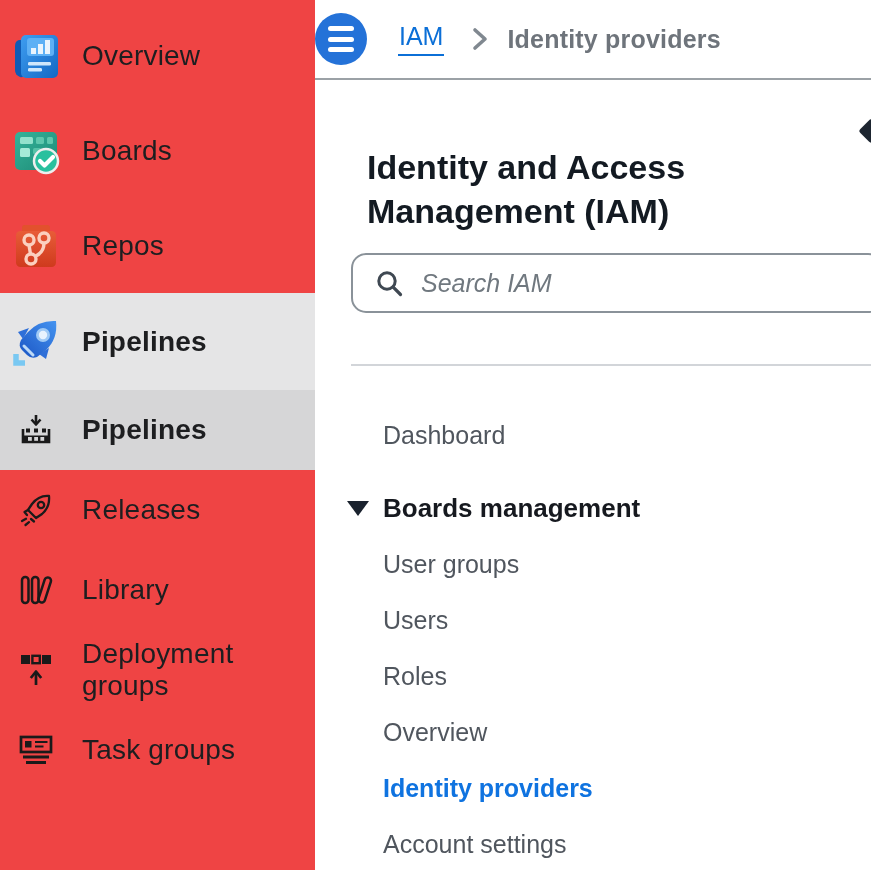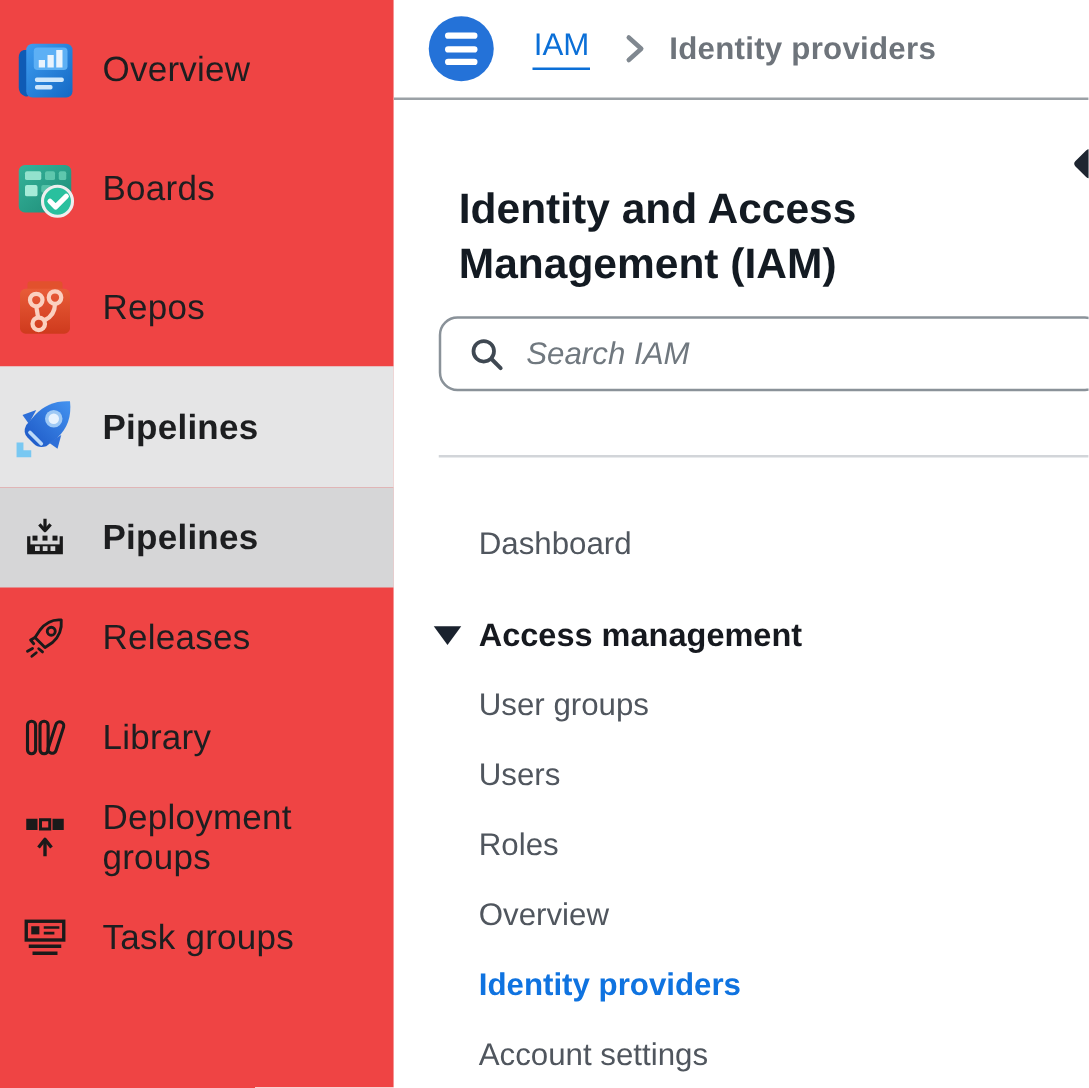--- a/index.html
+++ b/index.html
@@ -16,21 +16,21 @@
   .h80 { height: 80px; }
   .side-row .ic { width: 72px; display: flex; justify-content: center; align-items: center; flex-shrink: 0; }
   .side-row .lbl { font-size: 28px; color: #1d1e20; margin-left: 10px; letter-spacing: .2px; }
   .side-row.bold .lbl { font-weight: 700; }
   .side-row.section-band { background: #e5e5e6; }
   .side-row.selected { background: #d6d6d7; }
 
   
   .panel { position: relative; flex: 1; background: #ffffff; overflow: hidden; }
 
-  .topbar { height: 80px; border-bottom: 2px solid #9ba1a6; display: flex; align-items: center; padding-left: 28px; }
+  .topbar { height: 80px; border-bottom: 2px solid #9ba1a6; display: flex; align-items: center; }
   .menu-btn { width: 52px; height: 52px; border-radius: 50%; background: #2472d8; border: none; display: flex; flex-direction: column; justify-content: center; align-items: center; cursor: pointer; flex-shrink: 0; }
   .hamburger { display: flex; flex-direction: column; align-items: center; }
   .hamburger i { display: block; width: 26px; height: 5px; background: #ffffff; border-radius: 3px; margin: 2.6px 0; }
   .crumb-link { margin-left: 31px; font-size: 25px; color: #0b6fd7; text-decoration: none; border-bottom: 2.5px solid #0b6fd7; padding: 0 1px 3px 1px; cursor: pointer; }
   .crumb-sep { margin: 0 16px 0 25px; display: flex; align-items: center; }
   .crumb-cur { font-size: 25px; font-weight: 700; color: #6e747b; letter-spacing: .2px; }
 
   .page-title { position: absolute; left: 52px; top: 110px; width: 355px; font-size: 34px; line-height: 44px; font-weight: 700; color: #131a22; margin-top: 35px; }
 
   .edge-blob { position: absolute; right: -9px; top: 122px; width: 18px; height: 18px; background: #1d2530; border-radius: 3px; transform: rotate(45deg); cursor: pointer; }
@@ -244,21 +244,21 @@
     </div>
 
     <div class="hr2"></div>
 
     <nav class="iam-nav">
       <div class="nav-item">
         <span>Dashboard</span>
       </div>
       <div class="nav-item section">
         <span class="tri"></span>
-        <span>Access management</span>
+        <span>Boards management</span>
       </div>
       <div class="nav-item">
         <span>User groups</span>
       </div>
       <div class="nav-item">
         <span>Users</span>
       </div>
       <div class="nav-item">
         <span>Roles</span>
       </div>

